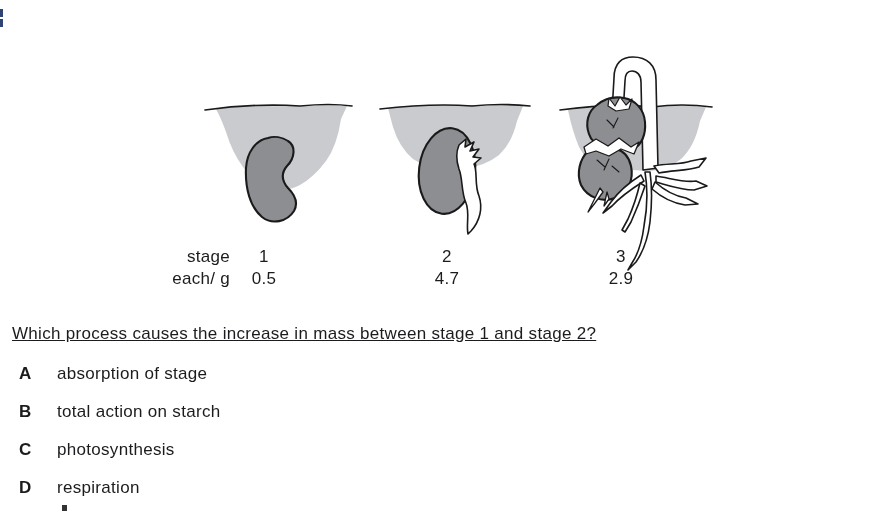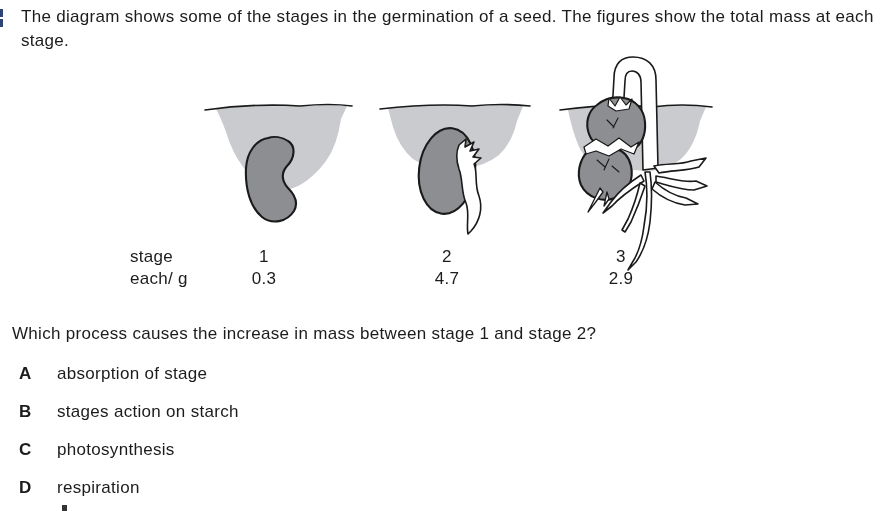--- a/index.html
+++ b/index.html
@@ -7,46 +7,45 @@
     position:relative;width:892px;height:511px;background:#ffffff;overflow:hidden;
     font-family:"Liberation Sans","DejaVu Sans",sans-serif;color:#1c1c1e;
     font-size:17px;letter-spacing:0.3px;
   }
   .abs{position:absolute;}
   .intro{left:21px;top:5px;width:862px;line-height:24px;}
   .qnum-sliver span{position:absolute;left:0;width:3px;height:8px;background:#2f4476;display:block;}
   .qnum-sliver .s1{top:9px;} .qnum-sliver .s2{top:19px;}
   .diagram{position:absolute;left:150px;top:52px;pointer-events:none;}
   .cell{position:absolute;line-height:20px;white-space:nowrap;}
-  .rowlabel{left:130px;width:100px;text-align:left;}
+  .rowlabel{left:130px;width:100px;text-align:right;}
   .val{width:90px;text-align:center;}
   .stage-row{top:247px;} .mass-row{top:269px;}
   .col1{left:219px;} .col2{left:402px;} .col3{left:576px;}
-  .question{left:12px;top:324px;width:860px;line-height:20px;}
+  .question{left:12px;top:324px;width:860px;line-height:20px;text-decoration:underline;}
   .opt-letter{left:19px;width:30px;font-weight:bold;line-height:20px;}
   .opt-text{left:57px;width:500px;line-height:20px;}
   .rowA{top:364px;} .rowB{top:402px;} .rowC{top:440px;} .rowD{top:478px;}
   .bottom-sliver{left:62px;top:505px;width:5px;height:6px;background:#333333;}
   svg .soil{fill:#c9cbce;stroke:none;}
   svg .ground{fill:none;stroke:#1a1a1a;stroke-width:1.7;stroke-linecap:round;}
   svg .seed{fill:#8d8e91;stroke:#1a1a1a;stroke-width:2.1;stroke-linejoin:round;}
   svg .white-part{fill:#ffffff;stroke:#1a1a1a;stroke-width:1.6;stroke-linejoin:round;}
   svg .crackline{fill:none;stroke:#1a1a1a;stroke-width:1.1;stroke-linecap:round;}
 </style>
 </head>
 <body>
 
 <div class="page">
 
   <div class="abs qnum-sliver">
     <span class="s1"></span>
       <span class="s2"></span>
   </div>
 
-  <div class="abs intro">The diagram shows some of the stages in the germination of a seed. The figures show the total mass at each stage.</div>
 
   <svg class="diagram" width="600" height="228" viewBox="150 52 600 228" xmlns="http://www.w3.org/2000/svg">
 
     <g>
       <path class="soil" d="M216,109 Q252,104 286,107 Q322,104 347,106 L341,119 Q337,146 326,161 Q314,177 300,185 Q285,193 270,187 Q253,181 243,167 Q232,152 226,132 Q221,118 216,109 Z"></path>
       <path class="ground" d="M205,110 Q256,103 300,106 Q330,103 352,106"></path>
       <path class="seed" d="M268,138 C256,140 247,152 246,168 C245,188 250,207 262,217 C272,225 287,222 294,211 C299,202 294,194 288,188 C282,181 281,173 287,166 C295,158 296,146 288,141 C282,137 274,136 268,138 Z"></path>
     </g>
 
     <g>
@@ -75,33 +74,33 @@
     </g>
   </svg>
 
   <div>
     <div class="abs cell rowlabel stage-row">stage</div>
     <div class="abs cell val col1 stage-row">1</div>
     <div class="abs cell val col2 stage-row">2</div>
     <div class="abs cell val col3 stage-row">3</div>
 
     <div class="abs cell rowlabel mass-row">each/ g</div>
-    <div class="abs cell val col1 mass-row">0.3</div>
+    <div class="abs cell val col1 mass-row">0.5</div>
     <div class="abs cell val col2 mass-row">4.7</div>
     <div class="abs cell val col3 mass-row">2.9</div>
   </div>
 
   <div class="abs question">Which process causes the increase in mass between stage 1 and stage 2?</div>
 
   <div>
     <div class="abs opt-letter rowA">A</div>
     <div class="abs opt-text rowA">absorption of stage</div>
 
     <div class="abs opt-letter rowB">B</div>
-    <div class="abs opt-text rowB">stages action on starch</div>
+    <div class="abs opt-text rowB">total action on starch</div>
 
     <div class="abs opt-letter rowC">C</div>
     <div class="abs opt-text rowC">photosynthesis</div>
 
     <div class="abs opt-letter rowD">D</div>
     <div class="abs opt-text rowD">respiration</div>
   </div>
 
   <div class="abs bottom-sliver"></div>
 

